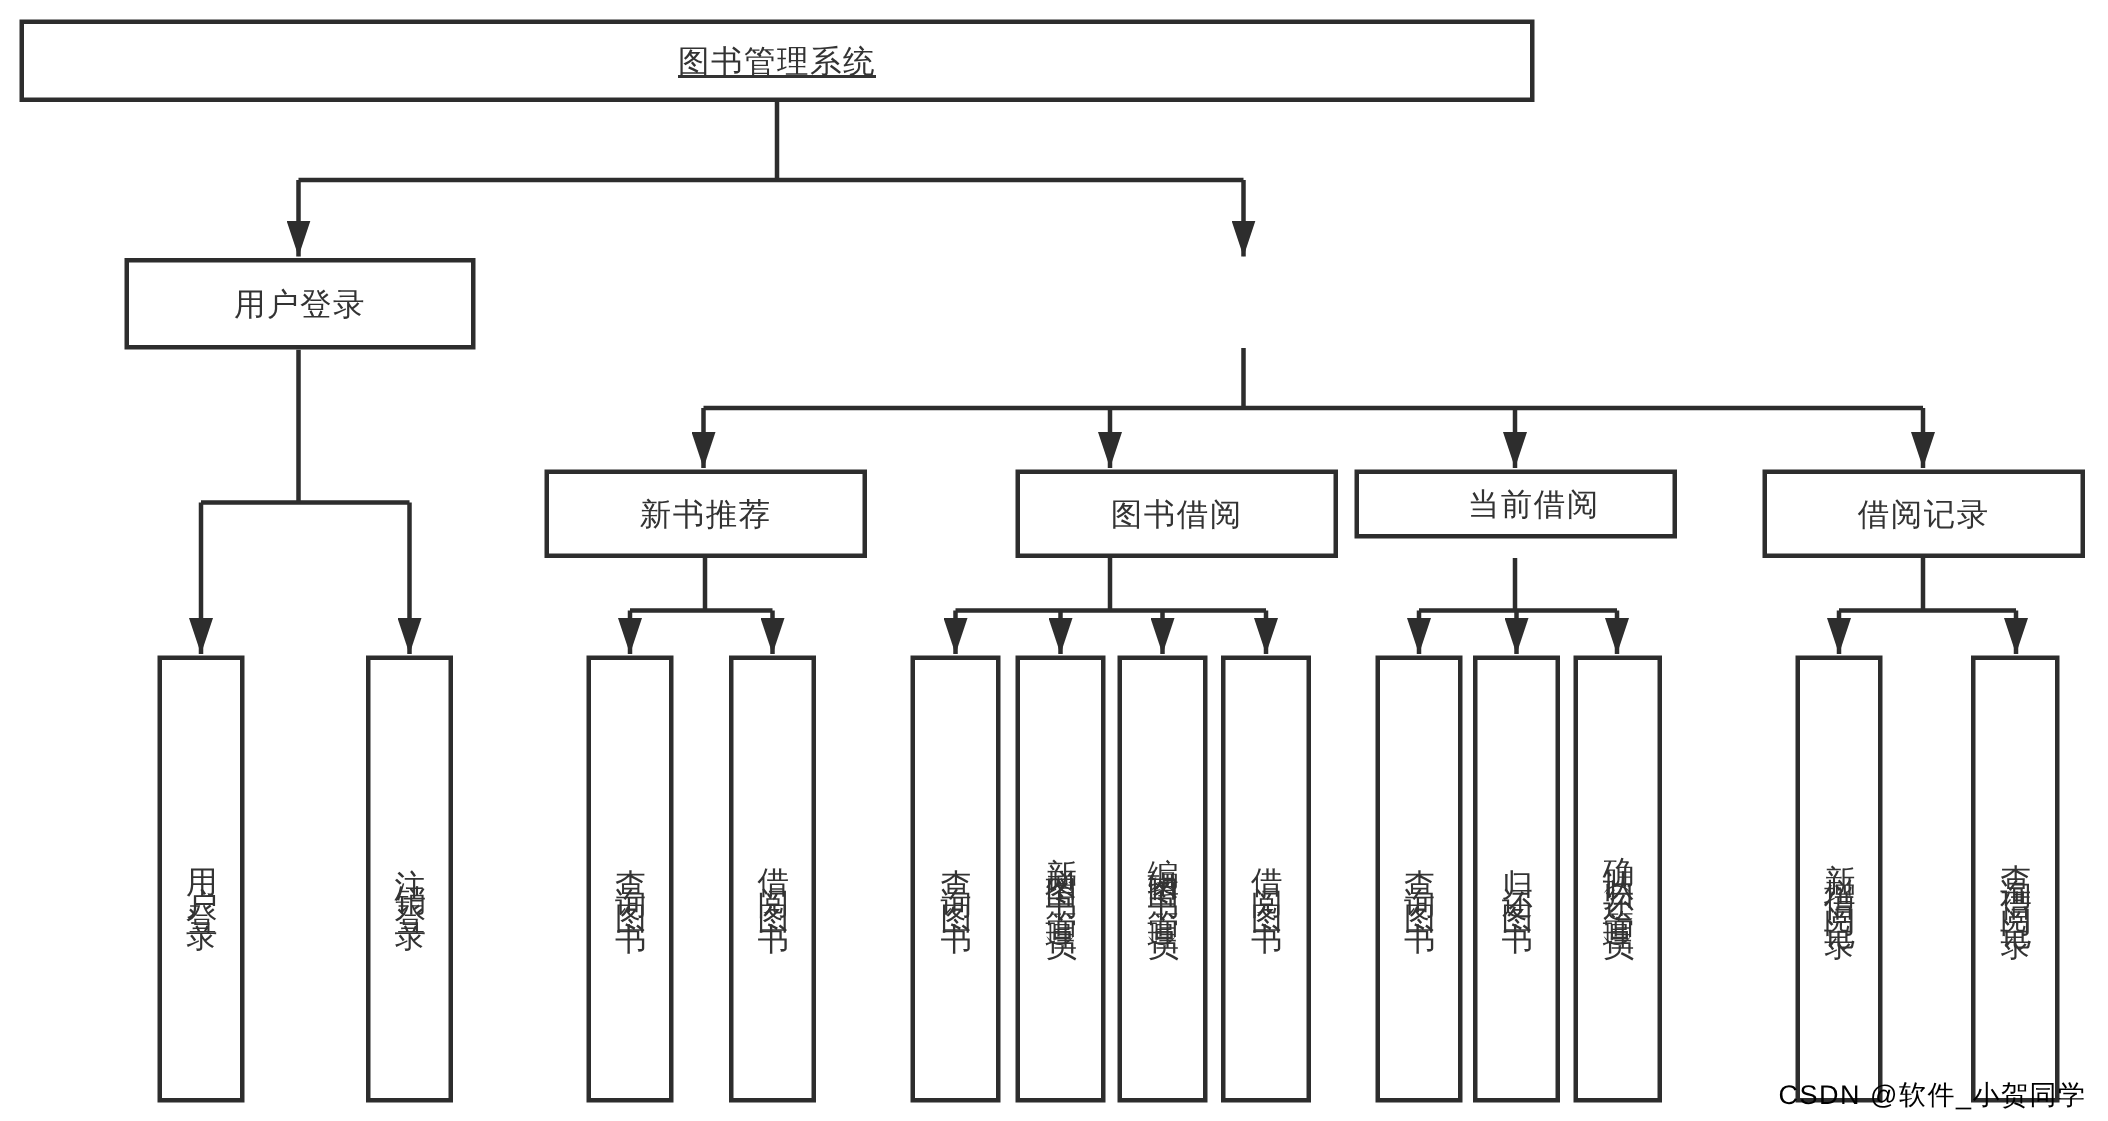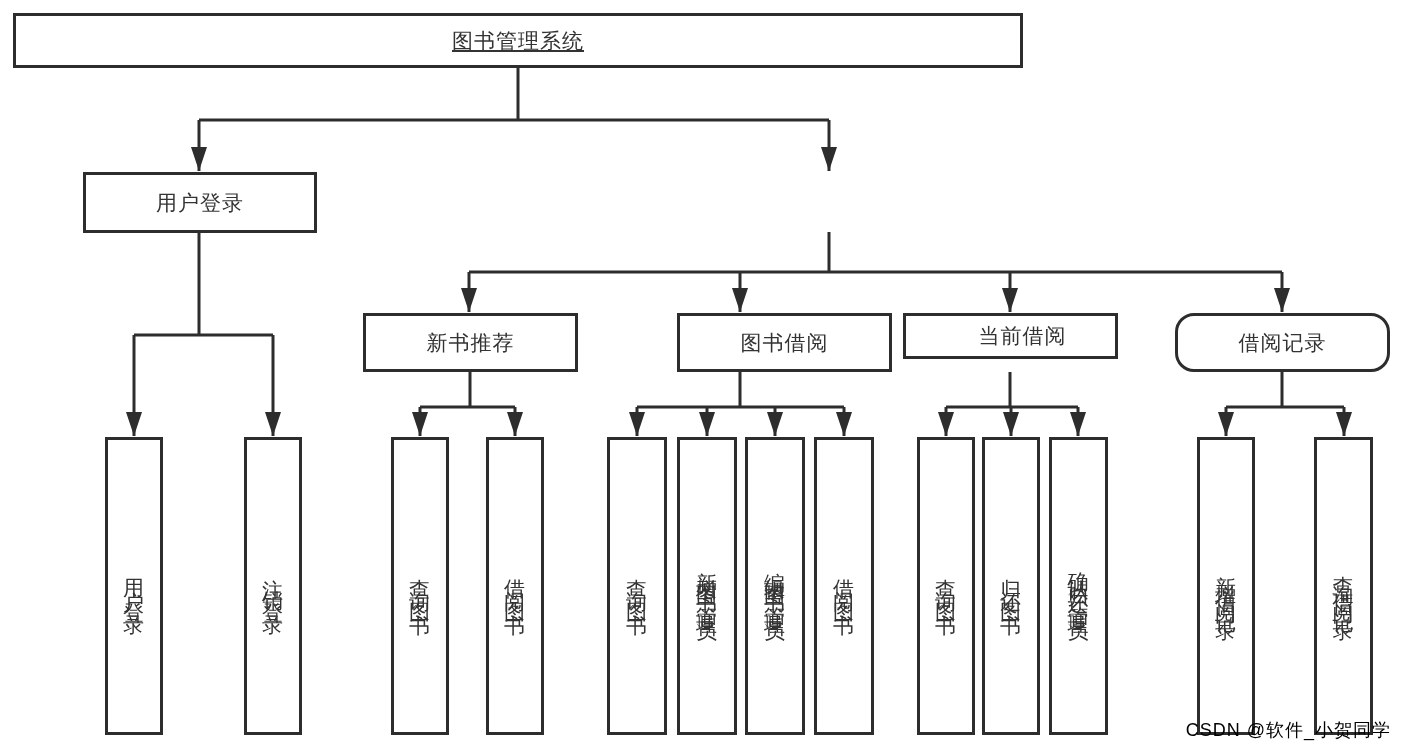--- a/index.html
+++ b/index.html
@@ -107,21 +107,21 @@
 
   <div class="node hnode" style="left:363px; top:313px; width:215px; height:59px;">
     <span>新书推荐</span>
   </div>
   <div class="node hnode" style="left:633px; top:313px; width:215px; height:59px;margin-left:44px;">
     <span>图书借阅</span>
   </div>
   <div class="node hnode" style="left:903px; top:313px; width:215px; height:46px;padding-left:24px;">
     <span>当前借阅</span>
   </div>
-  <div class="node hnode" style="left:1175px; top:313px; width:215px; height:59px;border-radius:19px;">
+  <div class="node hnode" style="left:1175px; top:313px; width:215px; height:59px;">
     <span>借阅记录</span>
   </div>
 
   <div class="node vnode" style="left:105px; top:437px; width:58px; height:298px;">
     <span class="sp4">用户登录</span>
   </div>
   <div class="node vnode" style="left:244px; top:437px; width:58px; height:298px;">
     <span class="sp4">注销登录</span>
   </div>
 

